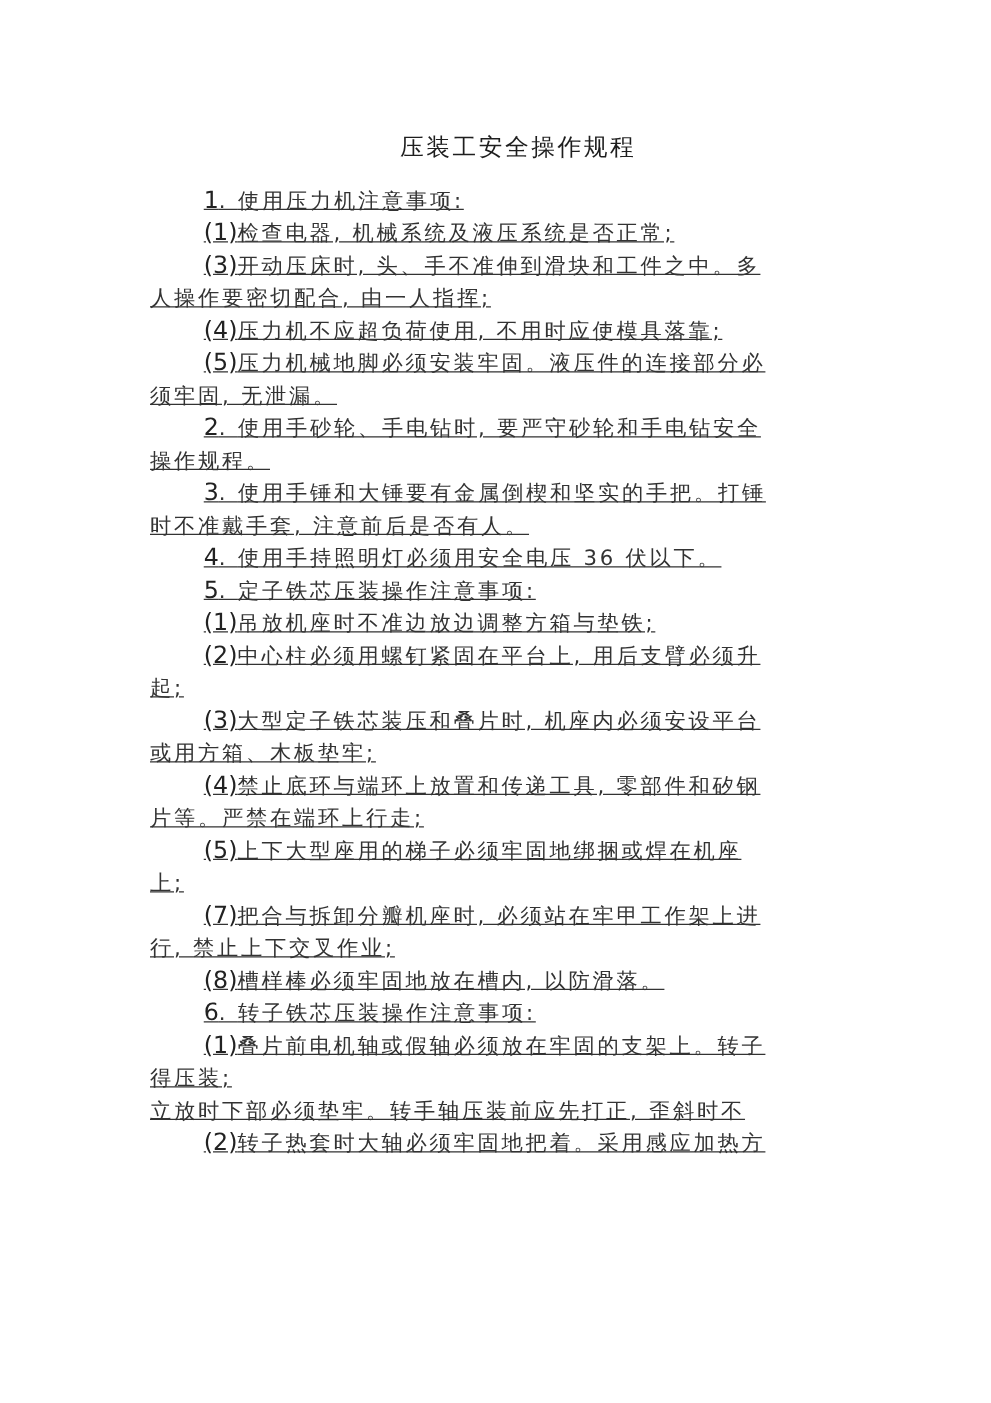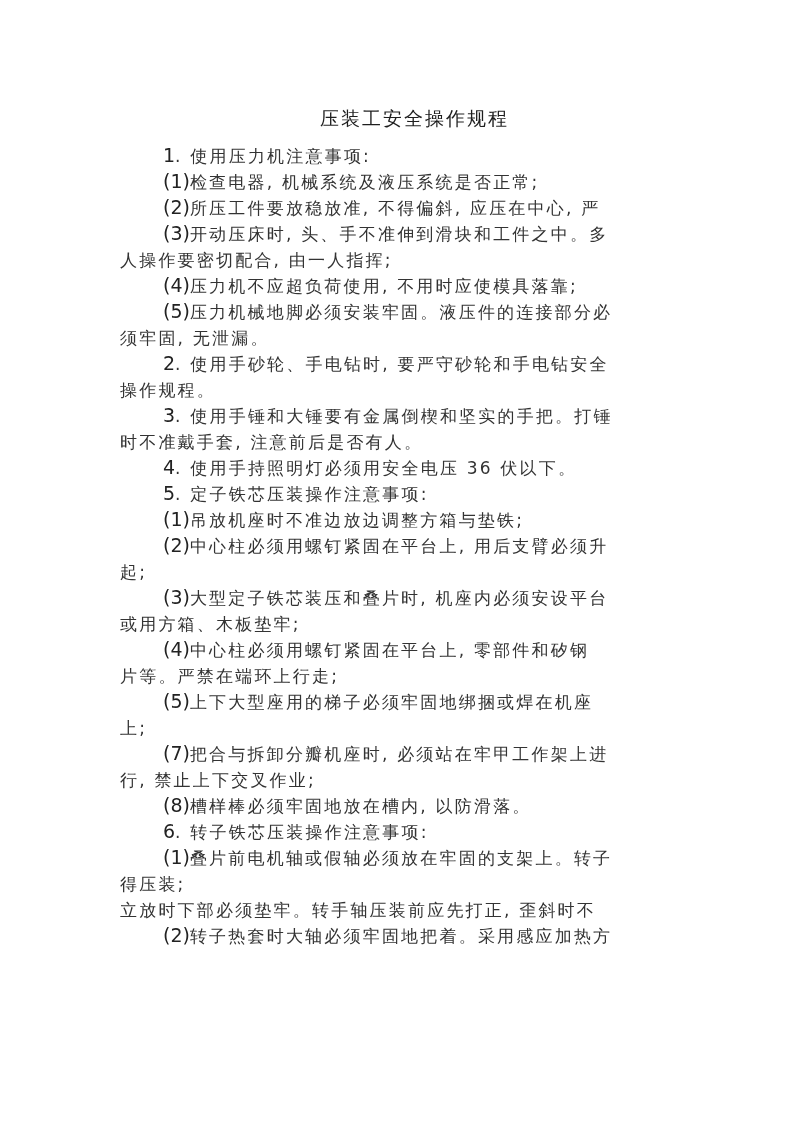--- a/index.html
+++ b/index.html
@@ -37,25 +37,26 @@
       box-sizing: border-box;
     }
     .body-text {
       position: absolute;
       left: 120px;
       top: 145px;
       width: 545px;
     }
     .line {
       height: 26px;
-      line-height: 21px;
+      line-height: 31px;
       font-size: 17px;
       white-space: nowrap;
       letter-spacing: 2.2px;
       color: #333333;
+      text-decoration: underline;
     }
     .line.indent {
       padding-left: 43px;
     }
     .line .num {
       color: #222222;
       letter-spacing: 0;
       font-size: 19px;
     }
     .line .txt {
@@ -63,38 +64,37 @@
     }
   </style>
 </head>
 <body>
 
 <div class="page">
   <div class="title">压装工安全操作规程</div>
   <div class="body-text" id="body-text">
       <div class="line indent"><span class="num">1</span><span class="sep">. </span><span class="txt">使用压力机注意事项:</span></div>
       <div class="line indent"><span class="num">(1)</span><span class="sep"></span><span class="txt">检查电器, 机械系统及液压系统是否正常;</span></div>
-      <div class="line indent"><span class="num">(2)</span><span class="sep"></span><span class="txt">所压工件要放稳放准, 不得偏斜, 应压在中心, 严</span></div>
       <div class="line indent"><span class="num">(3)</span><span class="sep"></span><span class="txt">开动压床时, 头、手不准伸到滑块和工件之中。多</span></div>
       <div class="line"><span class="num"></span><span class="sep"></span><span class="txt">人操作要密切配合, 由一人指挥;</span></div>
       <div class="line indent"><span class="num">(4)</span><span class="sep"></span><span class="txt">压力机不应超负荷使用, 不用时应使模具落靠;</span></div>
       <div class="line indent"><span class="num">(5)</span><span class="sep"></span><span class="txt">压力机械地脚必须安装牢固。液压件的连接部分必</span></div>
       <div class="line"><span class="num"></span><span class="sep"></span><span class="txt">须牢固, 无泄漏。</span></div>
       <div class="line indent"><span class="num">2</span><span class="sep">. </span><span class="txt">使用手砂轮、手电钻时, 要严守砂轮和手电钻安全</span></div>
       <div class="line"><span class="num"></span><span class="sep"></span><span class="txt">操作规程。</span></div>
       <div class="line indent"><span class="num">3</span><span class="sep">. </span><span class="txt">使用手锤和大锤要有金属倒楔和坚实的手把。打锤</span></div>
       <div class="line"><span class="num"></span><span class="sep"></span><span class="txt">时不准戴手套, 注意前后是否有人。</span></div>
       <div class="line indent"><span class="num">4</span><span class="sep">. </span><span class="txt">使用手持照明灯必须用安全电压 36 伏以下。</span></div>
       <div class="line indent"><span class="num">5</span><span class="sep">. </span><span class="txt">定子铁芯压装操作注意事项:</span></div>
       <div class="line indent"><span class="num">(1)</span><span class="sep"></span><span class="txt">吊放机座时不准边放边调整方箱与垫铁;</span></div>
       <div class="line indent"><span class="num">(2)</span><span class="sep"></span><span class="txt">中心柱必须用螺钉紧固在平台上, 用后支臂必须升</span></div>
       <div class="line"><span class="num"></span><span class="sep"></span><span class="txt">起;</span></div>
       <div class="line indent"><span class="num">(3)</span><span class="sep"></span><span class="txt">大型定子铁芯装压和叠片时, 机座内必须安设平台</span></div>
       <div class="line"><span class="num"></span><span class="sep"></span><span class="txt">或用方箱、木板垫牢;</span></div>
-      <div class="line indent"><span class="num">(4)</span><span class="sep"></span><span class="txt">中心柱必须用螺钉紧固在平台上, 零部件和矽钢</span></div>
+      <div class="line indent"><span class="num">(4)</span><span class="sep"></span><span class="txt">禁止底环与端环上放置和传递工具, 零部件和矽钢</span></div>
       <div class="line"><span class="num"></span><span class="sep"></span><span class="txt">片等。严禁在端环上行走;</span></div>
       <div class="line indent"><span class="num">(5)</span><span class="sep"></span><span class="txt">上下大型座用的梯子必须牢固地绑捆或焊在机座</span></div>
       <div class="line"><span class="num"></span><span class="sep"></span><span class="txt">上;</span></div>
       <div class="line indent"><span class="num">(7)</span><span class="sep"></span><span class="txt">把合与拆卸分瓣机座时, 必须站在牢甲工作架上进</span></div>
       <div class="line"><span class="num"></span><span class="sep"></span><span class="txt">行, 禁止上下交叉作业;</span></div>
       <div class="line indent"><span class="num">(8)</span><span class="sep"></span><span class="txt">槽样棒必须牢固地放在槽内, 以防滑落。</span></div>
       <div class="line indent"><span class="num">6</span><span class="sep">. </span><span class="txt">转子铁芯压装操作注意事项:</span></div>
       <div class="line indent"><span class="num">(1)</span><span class="sep"></span><span class="txt">叠片前电机轴或假轴必须放在牢固的支架上。转子</span></div>
       <div class="line"><span class="num"></span><span class="sep"></span><span class="txt">得压装;</span></div>
       <div class="line"><span class="num"></span><span class="sep"></span><span class="txt">立放时下部必须垫牢。转手轴压装前应先打正, 歪斜时不</span></div>

